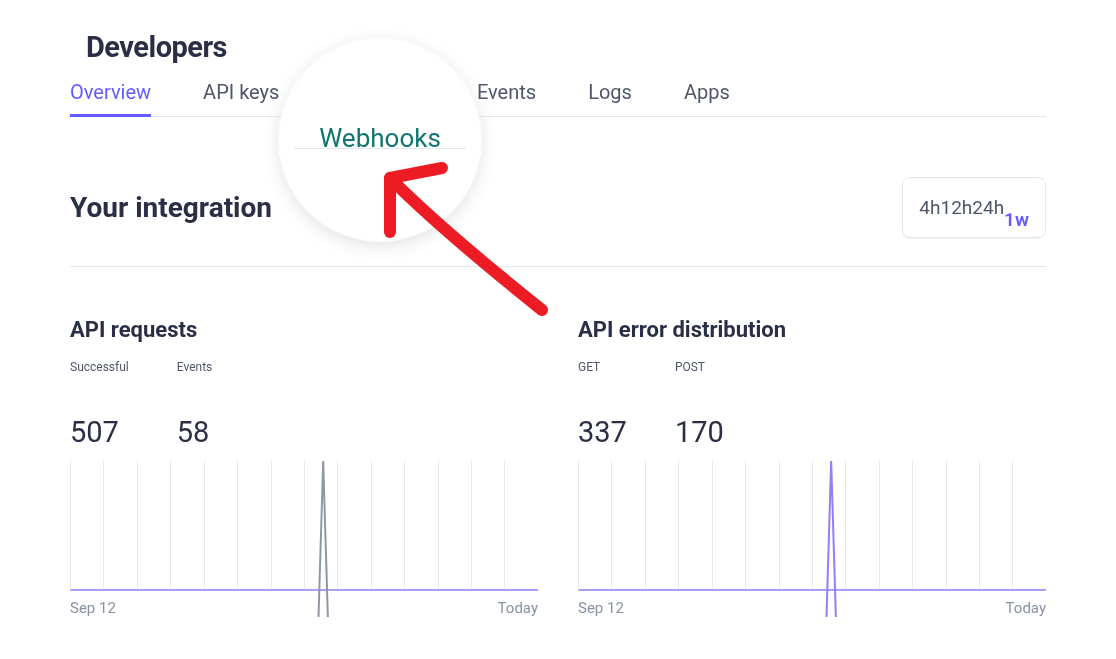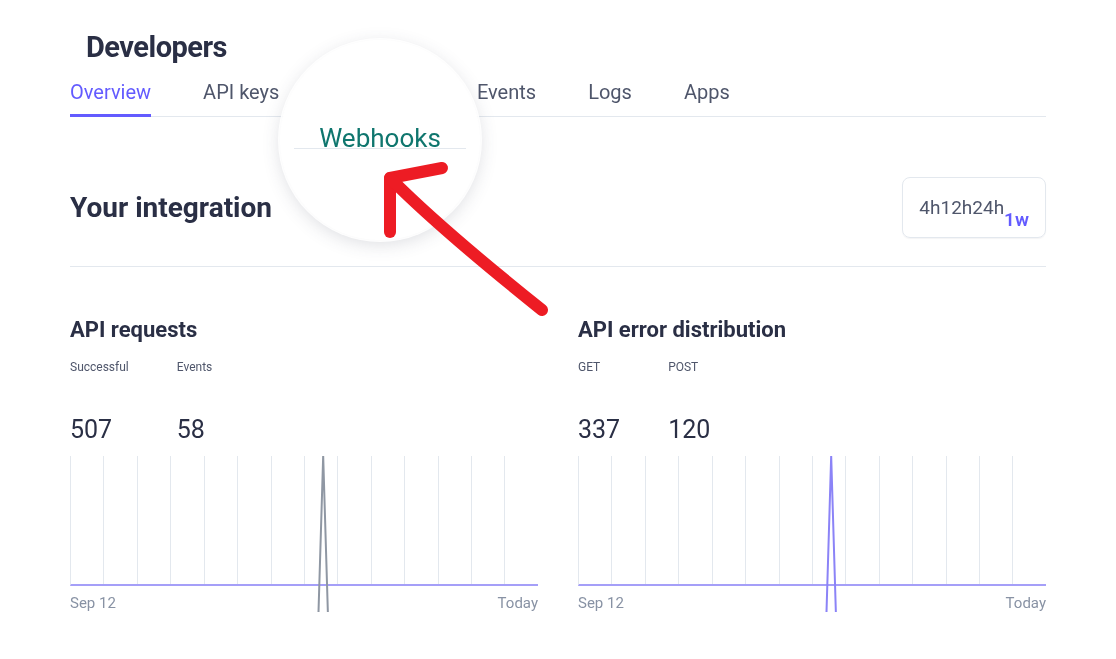--- a/index.html
+++ b/index.html
@@ -90,21 +90,21 @@
   }
   .card{flex:1;min-width:0;}
   .card h3{
     font-size:22px;
     font-weight:700;
     color:#2a2f45;
     margin:0 0 18px 0;
   }
   .stats{display:flex;gap:48px;margin-bottom:10px;}
   .stat .label{font-size:12px;color:var(--text-mid);margin-bottom:10px;}
-  .stat .value{font-size:25px;color:#2a2f45;margin-top:41px;}
+  .stat .value{font-size:29px;color:#2a2f45;margin-top:41px;}
 
   
   .chart{
     position:relative;
     border-left:1px solid var(--border);
     border-bottom:2px solid var(--accent-light);
     height:130px;
     margin-top:12px;
   }
   .grid{position:absolute;inset:0;display:flex;}
@@ -220,21 +220,21 @@
 
     <div class="card">
       <h3>API error distribution</h3>
       <div class="stats">
         <div class="stat">
           <div class="label">GET</div>
           <div class="value">337</div>
         </div>
         <div class="stat">
           <div class="label">POST</div>
-          <div class="value">120</div>
+          <div class="value">170</div>
         </div>
       </div>
       <div class="chart">
         <div class="grid">
           <div class="gridcol"></div>
             <div class="gridcol"></div>
             <div class="gridcol"></div>
             <div class="gridcol"></div>
           <div class="gridcol"></div>
             <div class="gridcol"></div>

